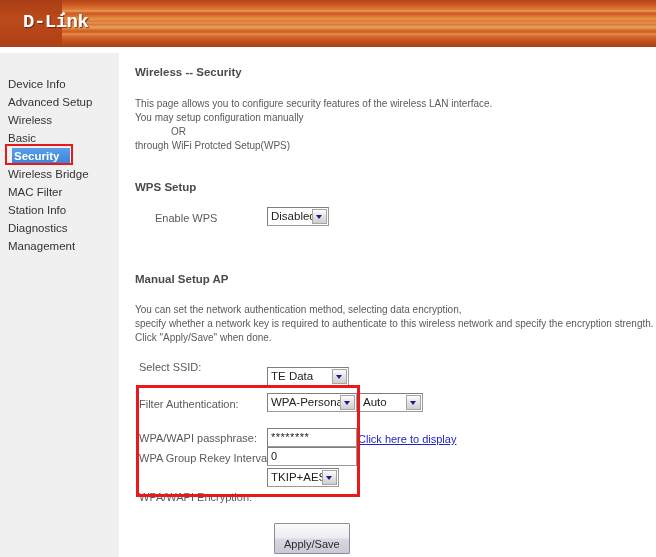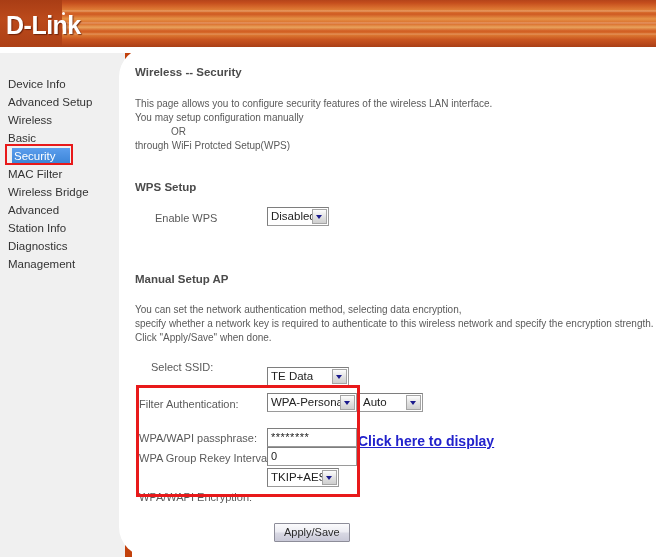--- a/index.html
+++ b/index.html
@@ -48,26 +48,26 @@
     opacity: 0.85;
   }
   .banner-left-block {
     position: absolute;
     left: 0; top: 0;
     width: 62px; height: 47px;
     background: linear-gradient(to bottom, #a93d15, #bb4a1b 40%, #ad4016 100%);
   }
   .logo {
     position: absolute;
-    left: 6px;
+    left: 23px;
     top: 11px;
     color: #ffffff;
-    font-family: Liberation Sans, sans-serif;
+    font-family: Liberation Mono, monospace;
     font-weight: bold;
-    font-size: 25px;
+    font-size: 19px;
     letter-spacing: -0.5px;
     text-shadow: 1px 1px 1px rgba(90,25,5,0.75);
     z-index: 3;
   }
   .logo-dot {
     position: absolute;
     left: 62px;
     top: 12px;
     width: 3px; height: 3px;
     border-radius: 50%;
@@ -112,21 +112,21 @@
     width: 58px;
     height: 15px;
     background: #4a90e2;
     background: linear-gradient(to bottom, #5b9ded, #3d86d8);
     z-index: 0;
   }
   .nav-item.selected .sel-label {
     position: relative;
     z-index: 1;
     color: #ffffff;
-    font-weight: normal;
+    font-weight: bold;
     padding-left: 6px;
     margin-top: 11px;
   }
   .nav-redbox {
     position: absolute;
     left: 5px;
     top: -3px;
     width: 68px;
     height: 21px;
     border: 2px solid #e8191a;
@@ -136,21 +136,20 @@
   }
 
   
   .content {
     position: absolute;
     left: 119px;
     top: 47px;
     width: 537px;
     height: 510px;
     background: #ffffff;
-    border-radius: 30px;
   }
   .h-title {
     position: absolute;
     font-size: 11.5px;
     font-weight: bold;
     color: #4b4b4b;
     white-space: nowrap;
   }
   .para {
     position: absolute;
@@ -215,34 +214,33 @@
     color: #222222;
     line-height: 17px;
     padding-left: 3px;
     font-family: "Liberation Sans", sans-serif;
     white-space: nowrap;
     overflow: hidden;
     letter-spacing: 0.5px;
   }
   .link {
     position: absolute;
-    font-size: 14px;
+    font-size: 11px;
     color: #2222cc;
     text-decoration: underline;
     cursor: pointer;
     white-space: nowrap;
-    font-weight: bold;
   }
   .btn {
     position: absolute;
     border: 1px solid #8d8d99;
     background: linear-gradient(to bottom, #fbfbfd, #ececf2 48%, #d9d9e4 52%, #c9c9d8);
     font-size: 11px;
     color: #2a2a2a;
-    padding: 2px 9px 3px 9px;
+    padding: 14px 9px 3px 9px;
     cursor: pointer;
     white-space: nowrap;
     border-radius: 1px;
   }
 
   
   .annotation-box {
     position: absolute;
     border: 3px solid #e8191a;
     box-sizing: border-box;
@@ -260,23 +258,22 @@
   <div class="logo-dot"></div>
 </div>
 
 <div class="sidebar">
   <div class="nav" id="nav-list">
       <div class="nav-item"><span>Device Info</span></div>
       <div class="nav-item"><span>Advanced Setup</span></div>
       <div class="nav-item"><span>Wireless</span></div>
       <div class="nav-item sub"><span>Basic</span></div>
       <div class="nav-item sub selected"><span class="sel-bg"></span><span class="sel-label">Security</span><span class="nav-redbox"></span></div>
+      <div class="nav-item sub"><span>Wireless Bridge</span></div>
       <div class="nav-item sub"><span>MAC Filter</span></div>
-      <div class="nav-item sub"><span>Wireless Bridge</span></div>
-      <div class="nav-item sub"><span>Advanced</span></div>
       <div class="nav-item sub"><span>Station Info</span></div>
       <div class="nav-item"><span>Diagnostics</span></div>
       <div class="nav-item"><span>Management</span></div>
     </div>
 </div>
 
 <div class="content">
 
   <div class="h-title" style="left:16px; top:19px;">Wireless -- Security</div>
 
@@ -292,21 +289,21 @@
     <span>Disabled</span>
     <span class="arrow-btn"></span>
   </div>
 
   <div class="h-title" style="left:16px; top:226px;">Manual Setup AP</div>
 
   <div class="para" style="left:16px; top:256px;">You can set the network authentication method, selecting data encryption,</div>
   <div class="para" style="left:16px; top:270px;">specify whether a network key is required to authenticate to this wireless network and specify the encryption strength.</div>
   <div class="para" style="left:16px; top:284px;">Click "Apply/Save" when done.</div>
 
-  <div class="field-label" style="left:20px; top:314px;margin-left:12px;">Select SSID:</div>
+  <div class="field-label" style="left:20px; top:314px;">Select SSID:</div>
   <div class="sel" style="left:148px; top:300px; width:82px;margin-top:20px;">
     <span>TE Data</span>
     <span class="arrow-btn"></span>
   </div>
 
   <div class="field-label" style="left:20px; top:351px;">Filter Authentication:</div>
   <div class="sel" style="left:148px; top:346px; width:90px;">
     <span>WPA-Personal</span>
     <span class="arrow-btn"></span>
   </div>

